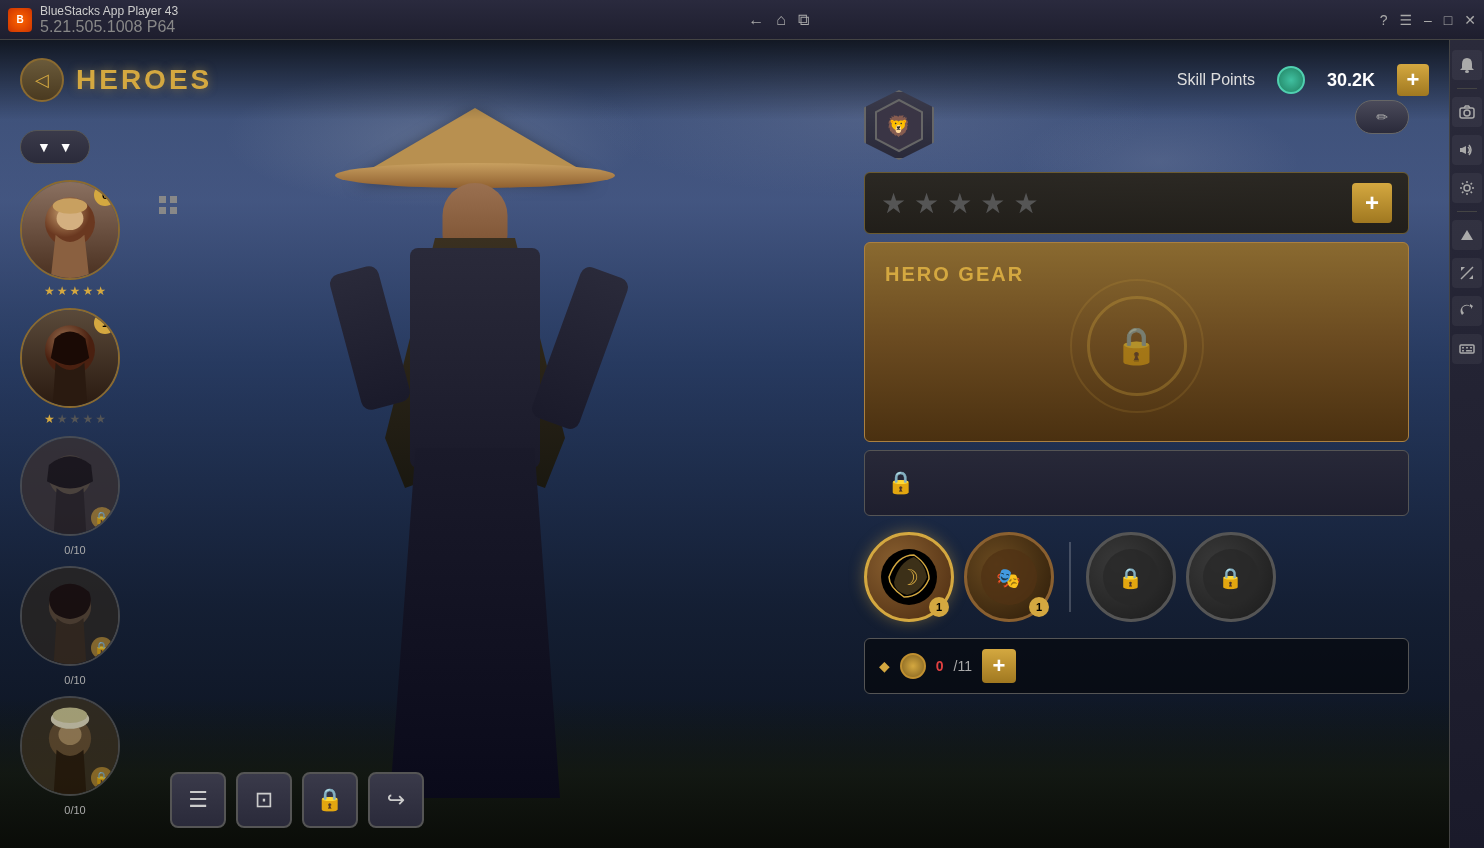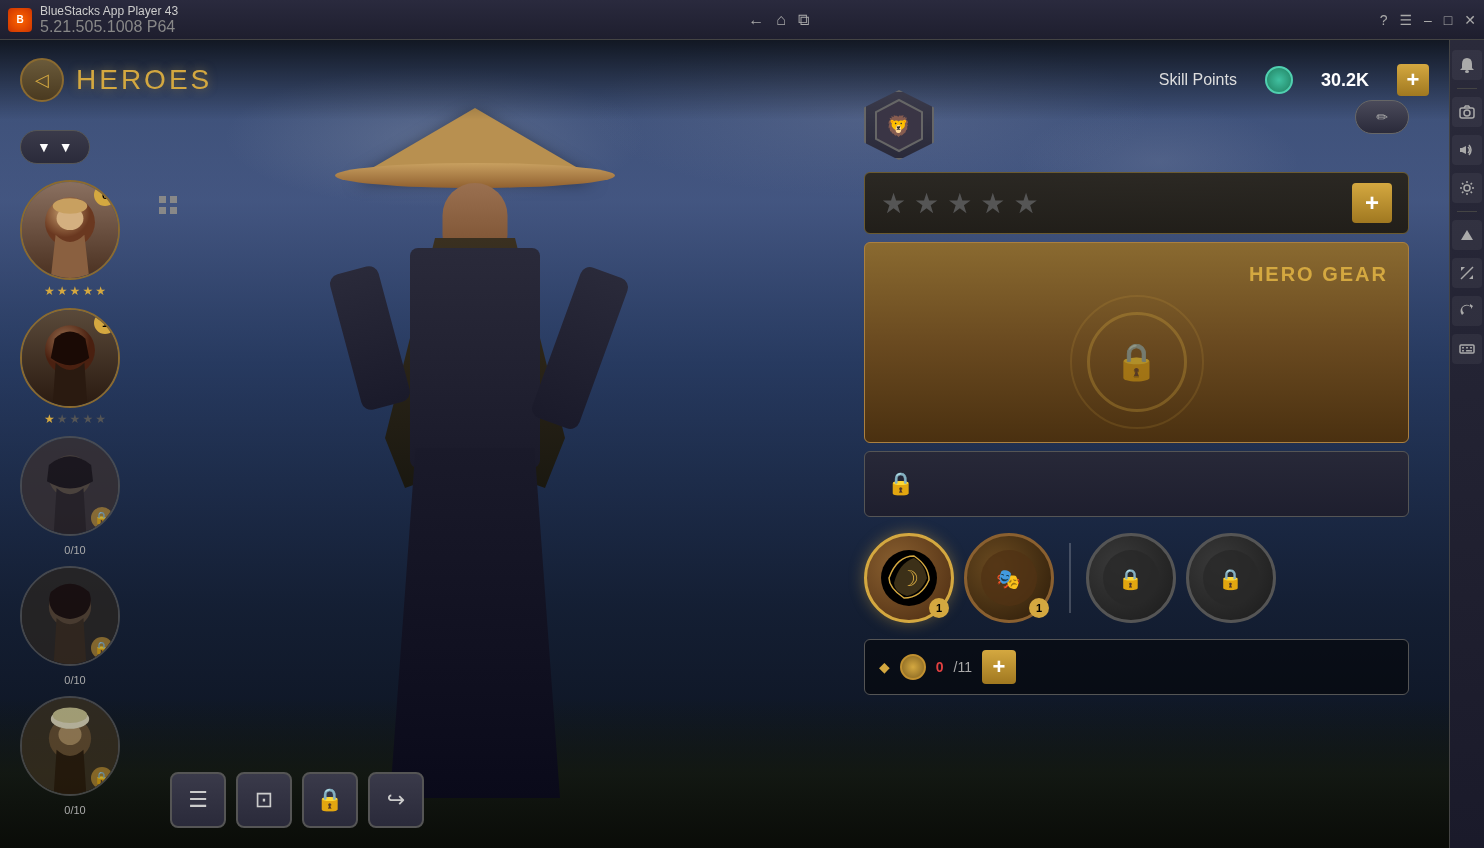--- a/index.html
+++ b/index.html
@@ -136,28 +136,28 @@
       display: flex;
       align-items: center;
       justify-content: center;
       cursor: pointer;
       color: #d4a840;
       font-size: 18px;
     }
     .heroes-title {
       color: #d4a840;
       font-size: 28px;
-      font-weight: normal;
+      font-weight: bold;
       letter-spacing: 3px;
       text-shadow: 0 0 10px rgba(212,168,64,0.5);
     }
     .skill-points-area {
       display: flex;
       align-items: center;
-      gap: 28px;
+      gap: 22px;
       color: #ddd;
       font-size: 16px;
     }
     .skill-icon {
       width: 28px;
       height: 28px;
       background: radial-gradient(circle, #40c0a0, #208060);
       border-radius: 50%;
       border: 2px solid #50d0b0;
     }
@@ -425,22 +425,21 @@
       padding: 20px;
       margin-bottom: 8px;
       min-height: 200px;
       position: relative;
     }
     .hero-gear-title {
       color: #d4a840;
       font-size: 20px;
       font-weight: bold;
       letter-spacing: 2px;
-      margin-bottom: 16px;
-      text-align: right;
+      margin-bottom: 0;
     }
     .gear-lock-area {
       display: flex;
       align-items: center;
       justify-content: center;
       height: 120px;
       position: relative;
     }
     .gear-lock-circle {
       width: 100px;

